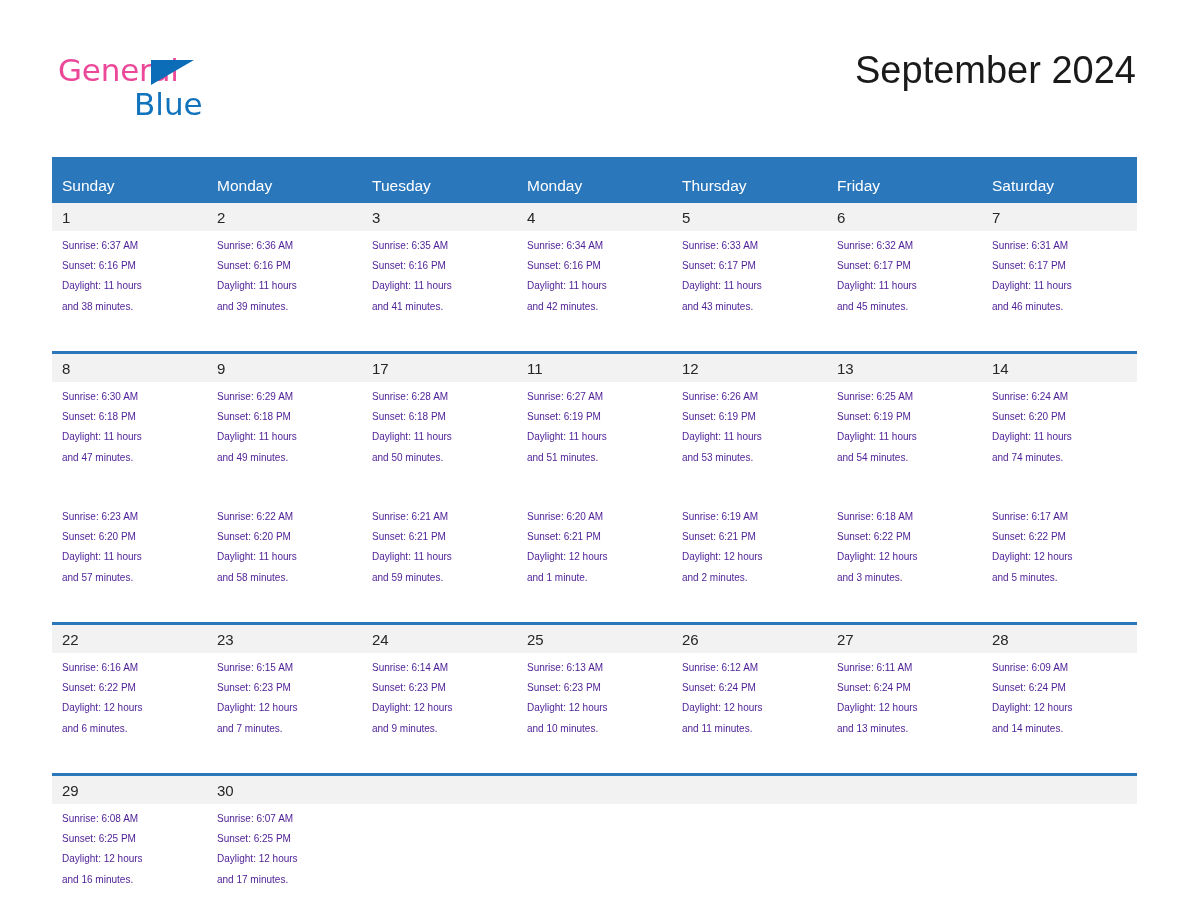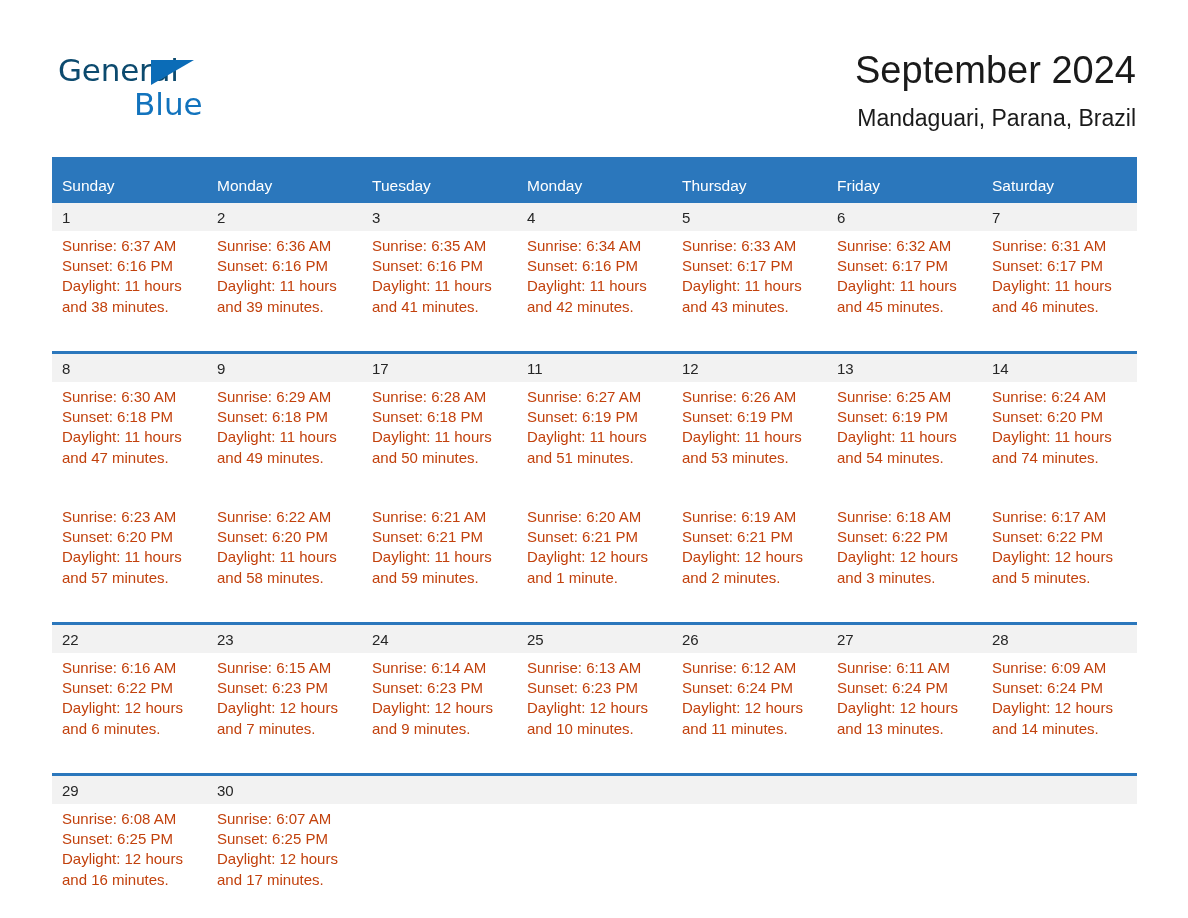--- a/index.html
+++ b/index.html
@@ -37,21 +37,21 @@
     top: 52px;
     width: 220px;
     height: 72px;
   }
   .logo-line1 {
     position: relative;
     height: 36px;
     line-height: 36px;
     font-size: 31px;
     letter-spacing: -0.2px;
-    color: #0c4a6e;
+    color: #ec4899;
     font-family: "DejaVu Sans", sans-serif;
     font-weight: 400;
     white-space: nowrap;
   }
   .logo-tri {
     position: absolute;
     left: 93px;
     top: 8px;
     width: 0;
     height: 0;
@@ -67,21 +67,21 @@
     color: #1273bd;
     font-family: "DejaVu Sans", sans-serif;
     font-weight: 400;
     white-space: nowrap;
   }
 
   .title-block {
     position: absolute;
     right: 52px;
     top: 46px;
-    text-align: right;
+    text-align: left;
   }
   .cal-title {
     font-size: 38px;
     line-height: 48px;
     font-weight: 400;
     color: #1a1a1a;
     white-space: nowrap;
   }
   .cal-location {
     margin-top: 10px;
@@ -124,23 +124,23 @@
     font-size: 15px;
     color: #262626;
     padding: 5px 0 5px 10px;
     height: 18px;
     vertical-align: middle;
   }
   tr.num-row.first td { border-top: none; }
 
   tr.info-row td {
     background: #ffffff;
-    font-size: 15px;
+    font-size: 10px;
     line-height: 20.2px;
-    color: #c2410c;
+    color: #4c1d95;
     padding: 5px 12px 20px 10px;
     vertical-align: top;
     height: 95px;
   }
   tr.info-row td .line { white-space: nowrap; }
   tr.info-row td.empty { }
 </style>
 </head>
 <body>
 
@@ -149,21 +149,20 @@
   <div class="top">
 
     <div class="logo">
       <div class="logo-line1">General</div>
       <div class="logo-tri"></div>
       <div class="logo-line2">Blue</div>
     </div>
 
     <div class="title-block">
       <div class="cal-title">September 2024</div>
-      <div class="cal-location">Mandaguari, Parana, Brazil</div>
     </div>
 
   </div>
 
   <div class="cal-wrap">
     <table class="cal">
       <colgroup>
         <col>
           <col>
           <col>

